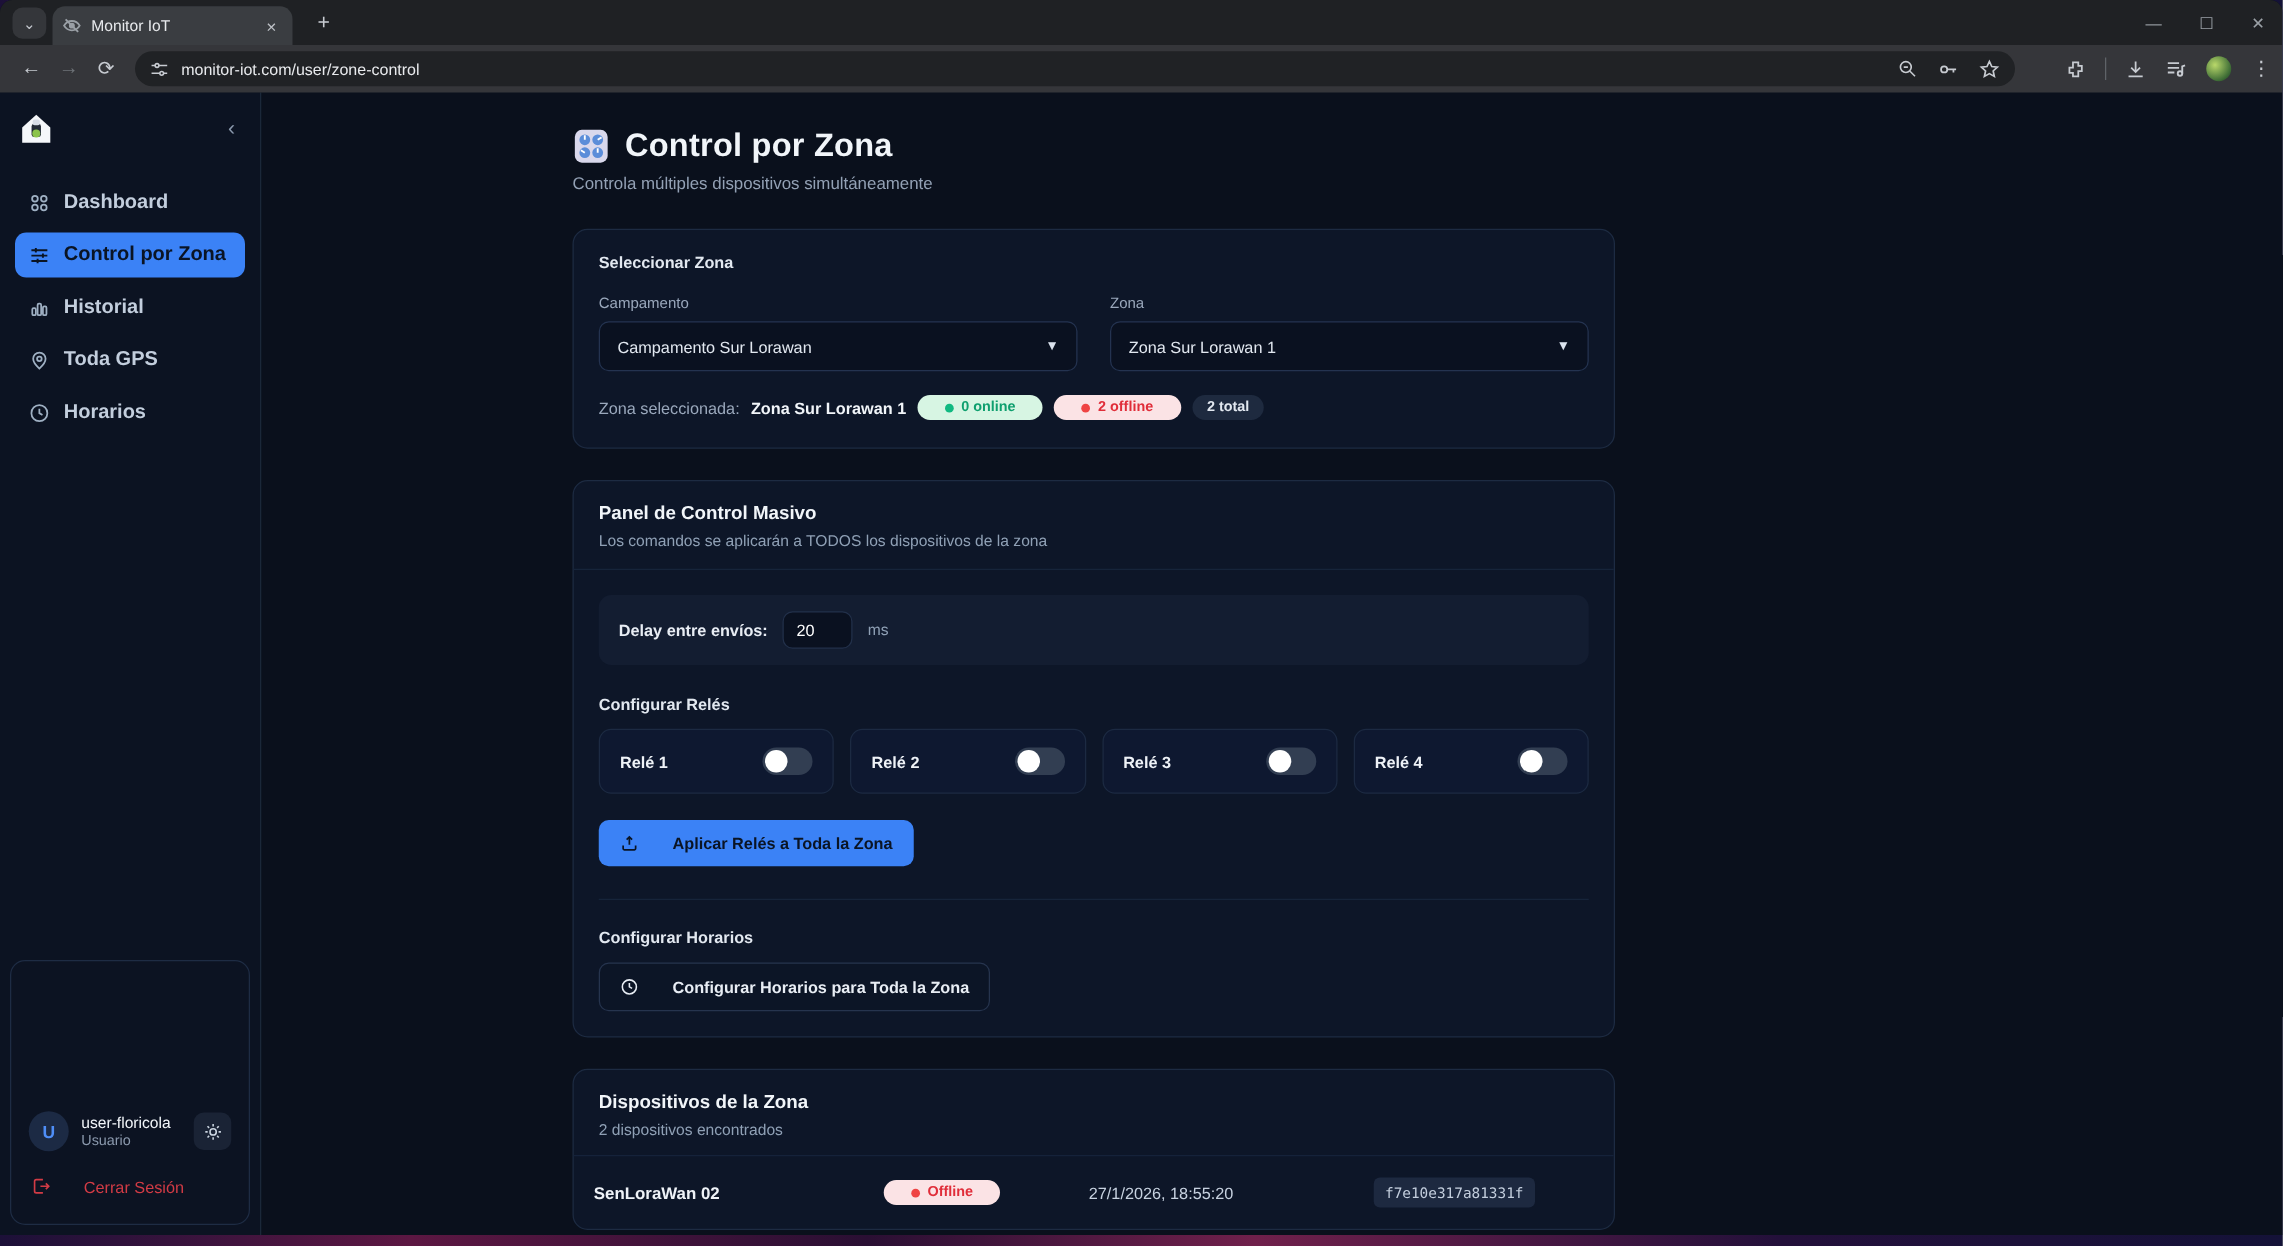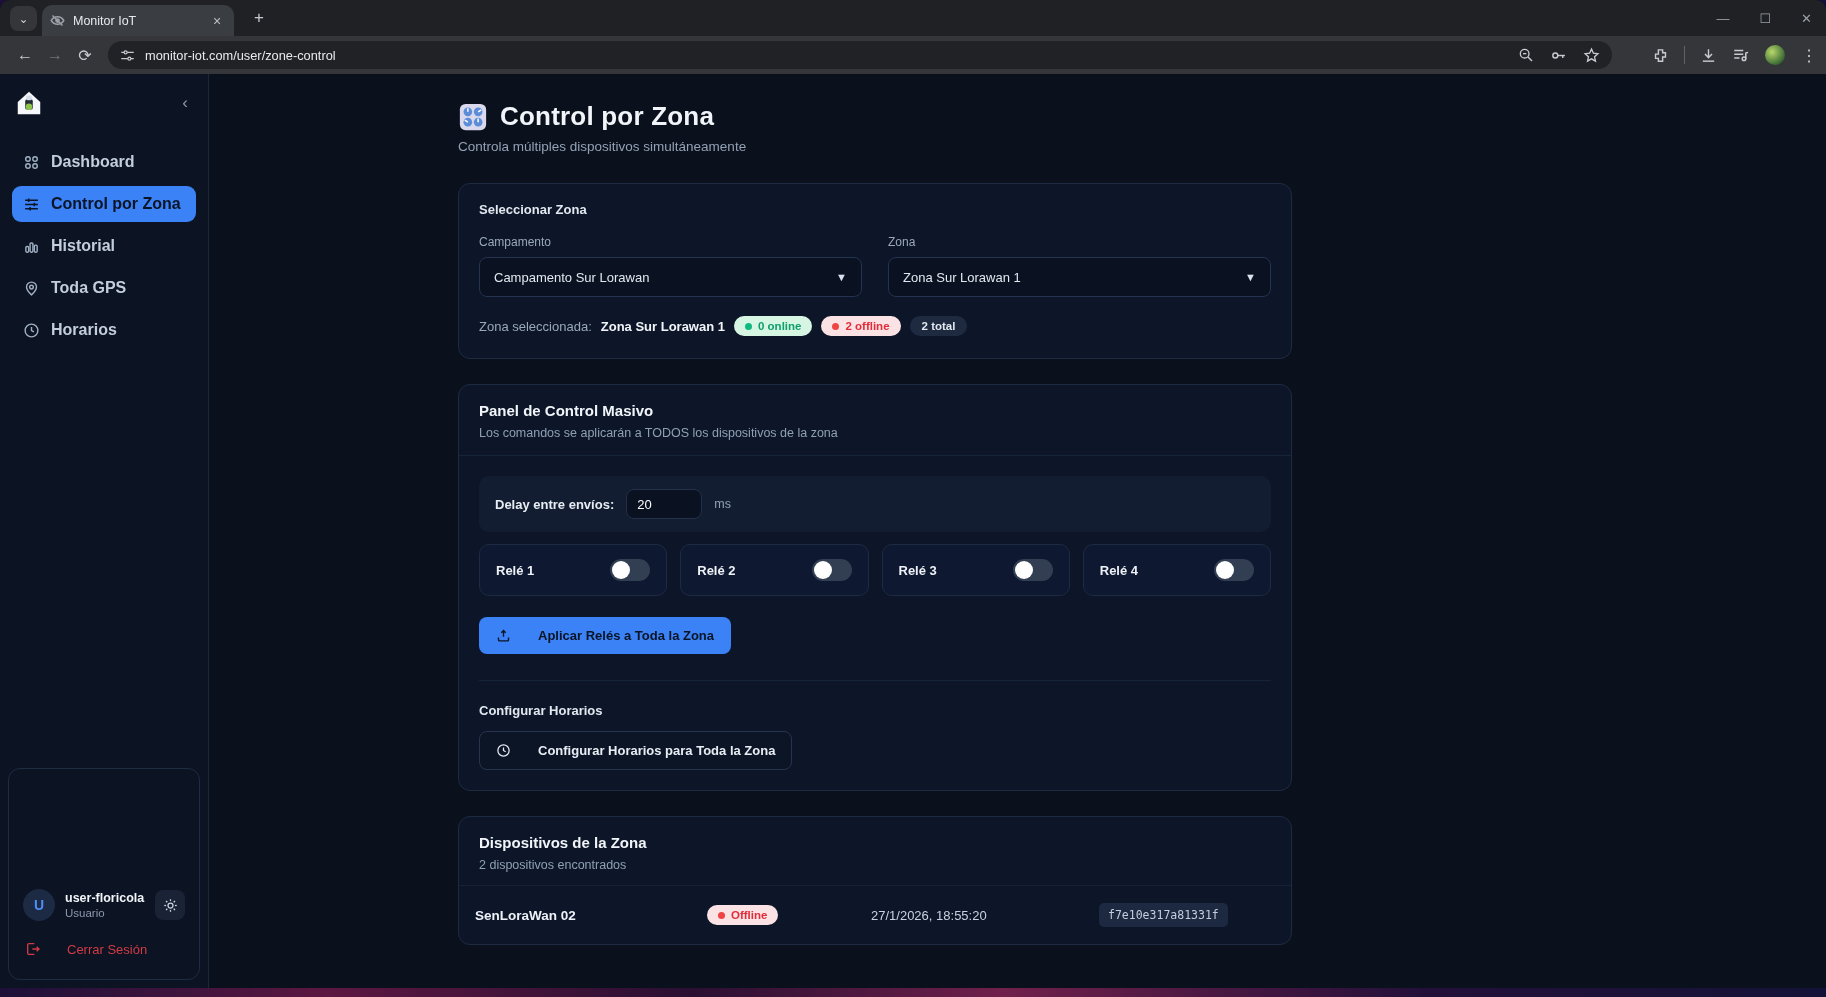--- a/index.html
+++ b/index.html
@@ -43,21 +43,21 @@
     color:#c3cedd; font-size:16px; font-weight:600; cursor:pointer; }
   .nav-item .nic { color:#9fb0c3; display:flex; }
   .nav-item.active { background:#3b82f6; color:#0a1424; }
   .nav-item.active .nic { color:#0a1424; }
   .side-spacer { flex:1; }
   .usercard { margin:8px; border:1px solid #1e2c44; border-radius:12px; height:212px;
     display:flex; flex-direction:column; justify-content:flex-end; padding:14px; }
   .userrow { display:flex; align-items:center; gap:10px; }
   .avatar { width:32px; height:32px; border-radius:50%; background:#1c2a44; color:#4f8ef7;
     font-weight:700; font-size:14px; display:flex; align-items:center; justify-content:center; flex:none;}
-  .uname { color:#f1f5f9; font-size:12.5px; font-weight:700; }
+  .uname { color:#f1f5f9; font-size:12.5px; font-weight:400; }
   .urole { color:#8b99ad; font-size:11.5px; margin-top:2px; }
   .uinfo { flex:1; }
   .themebtn { width:30px; height:30px; border-radius:8px; background:#1a2335; color:#cbd5e1;
     display:flex; align-items:center; justify-content:center; cursor:pointer; }
   .logoutrow { display:flex; align-items:center; gap:26px; color:#d23b45; font-size:13px; margin:20px 2px 8px 2px; cursor:pointer; }
   
   .main { flex:1; overflow:hidden; padding:27px 0 0 249px; }
   .content { width:834px; }
   .pagehead { display:flex; align-items:center; gap:12px; }
   h1.ptitle { color:#f1f5f9; font-size:26px; font-weight:800; letter-spacing:.2px; }
@@ -66,33 +66,33 @@
   .card1 { margin-top:29px; padding:18px 20px 22px 20px; }
   .sec-label { color:#e2e8f0; font-size:13px; font-weight:700; }
   .selgrid { display:grid; grid-template-columns:1fr 1fr; gap:26px; margin-top:18px; }
   .f-label { color:#9aa8bc; font-size:12px; }
   .select { margin-top:8px; height:40px; background:#0a1120; border:1px solid #243350; border-radius:8px;
     display:flex; align-items:center; padding:0 14px; color:#e2e8f0; font-size:13px; cursor:pointer; }
   .select .sval { flex:1; }
   .select .chev { color:#dbe3ee; font-size:11px; }
   .selrow { margin-top:19px; display:flex; align-items:center; gap:9px; font-size:13px; color:#9aa8bc; }
   .selrow b { color:#f1f5f9; font-size:13px; }
-  .pill { border-radius:999px; padding:4px 11px; font-size:11.5px; font-weight:700; display:inline-flex; align-items:center; gap:6px; }
+  .pill { border-radius:999px; padding:4px 22px; font-size:11.5px; font-weight:700; display:inline-flex; align-items:center; gap:6px; }
   .pill .dot { width:7px; height:7px; border-radius:50%; display:inline-block; }
   .pill.online { background:#d7f5e3; color:#0e9f6e; } .pill.online .dot { background:#10b981; }
   .pill.offline { background:#fbe3e5; color:#e02d39; } .pill.offline .dot { background:#ef4444; }
   .pill.total { background:#1e2a3f; color:#e2e8f0; padding:4px 12px; }
   .card2 { margin-top:25px; }
   .card2-head { padding:17px 20px 15px 20px; border-bottom:1px solid #16243a; }
   .card-title { color:#f1f5f9; font-size:15px; font-weight:700; }
   .card-sub { color:#8fa0b5; font-size:12.5px; margin-top:7px; }
   .card2-body { padding:20px; }
   .delayrow { background:#131d31; border-radius:10px; padding:13px 16px; display:flex; align-items:center; gap:12px; }
   .delayrow label { color:#e8edf4; font-size:13px; font-weight:700; }
-  .delayrow input { width:76px; height:30px; background:#0a1120; border:1px solid #22304a; border-radius:8px;
+  .delayrow input { width:56px; height:30px; background:#0a1120; border:1px solid #22304a; border-radius:8px;
     color:#fff; font-size:13px; padding:0 10px; font-family:"Liberation Sans",sans-serif; }
   .unit { color:#8fa0b5; font-size:12.5px; }
   .relays-label { margin-top:24px; }
   .relaygrid { display:grid; grid-template-columns:repeat(4,1fr); gap:13px; margin-top:12px; }
   .relay { background:#0e1830; border:1px solid #1c2a42; border-radius:10px; padding:14px 16px;
     display:flex; align-items:center; justify-content:space-between; }
   .relay .rlabel { color:#eef2f7; font-size:13px; font-weight:700; }
   .toggle { width:40px; height:22px; background:#323e52; border-radius:11px; position:relative; cursor:pointer; flex:none; }
   .toggle .knob { position:absolute; left:2px; top:2px; width:18px; height:18px; border-radius:50%; background:#fff; }
   .btn { display:inline-flex; align-items:center; gap:27px; border-radius:8px; font-size:13px; font-weight:600; cursor:pointer; border:none; }
@@ -340,20 +340,21 @@
             <div class="card-title">Panel de Control Masivo</div>
             <div class="card-sub">Los comandos se aplicarán a TODOS los dispositivos de la zona</div>
           </div>
           <div class="card2-body">
             <div class="delayrow">
               <label>Delay entre envíos:</label>
               <input type="text" value="20" style="">
               <span class="unit">ms</span>
             </div>
 
+            <div class="sec-label relays-label">Configurar Relés</div>
             <div class="relaygrid">
               <div class="relay">
                 <span class="rlabel">Relé 1</span>
                 <div class="toggle">
                     <div class="knob"></div>
                   </div>
               </div>
               <div class="relay">
                 <span class="rlabel">Relé 2</span>
                 <div class="toggle">

